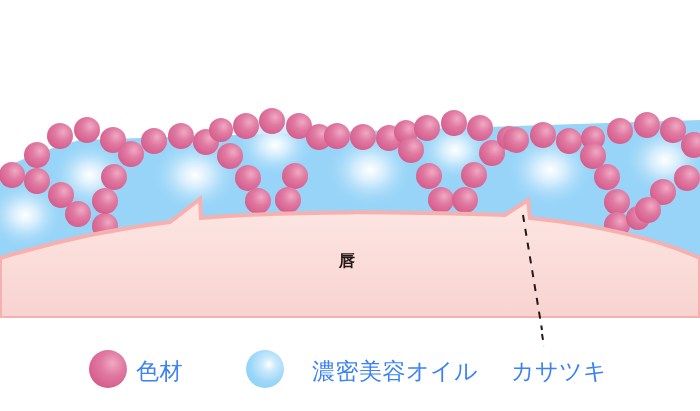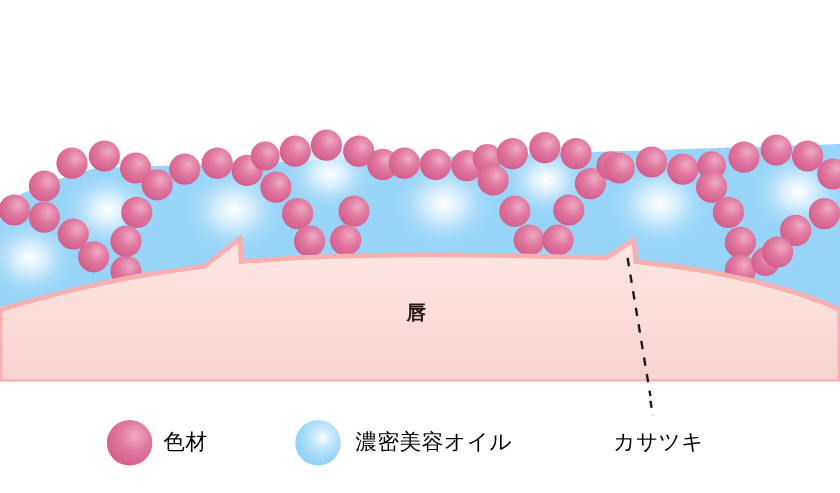--- a/index.html
+++ b/index.html
@@ -24,22 +24,22 @@
     .lip-label {
       position: absolute;
       left: 339px;
       top: 251px;
       font-size: 16px;
       font-weight: bold;
       color: #231815;
     }
     .legend-text {
       position: absolute;
-      font-size: 18px;
-      color: #000000;
+      font-size: 23px;
+      color: #3b82f6;
       top: 356px;
       letter-spacing: 0.5px;
     }
   </style>
 </head>
 <body>
 
 <svg id="stage" viewBox="0 0 700 411" xmlns="http://www.w3.org/2000/svg">
   <defs>
     <radialGradient id="pinkBall" cx="0.62" cy="0.35" r="0.7">
@@ -153,14 +153,14 @@
   <line x1="523" y1="215" x2="542" y2="330" stroke="#231815" stroke-width="2" stroke-dasharray="7,7"></line>
   <line x1="542" y1="334" x2="544" y2="346" stroke="#231815" stroke-width="2" stroke-dasharray="6,6"></line>
 
   <circle cx="108" cy="369" r="19" fill="url(#pinkBall)"></circle>
   <circle cx="265" cy="369" r="19" fill="url(#blueBall)"></circle>
 </svg>
 
 <div class="lip-label">唇</div>
 
 <div class="legend-text" style="left:136px;">色材</div>
-<div class="legend-text" style="left:296px;text-align:right;">濃密美容オイル</div>
+<div class="legend-text" style="left:312px;text-align:right;">濃密美容オイル</div>
 <div class="legend-text" style="left:511px;font-family:Liberation Mono, monospace;">カサツキ</div>
 
 </body></html>

